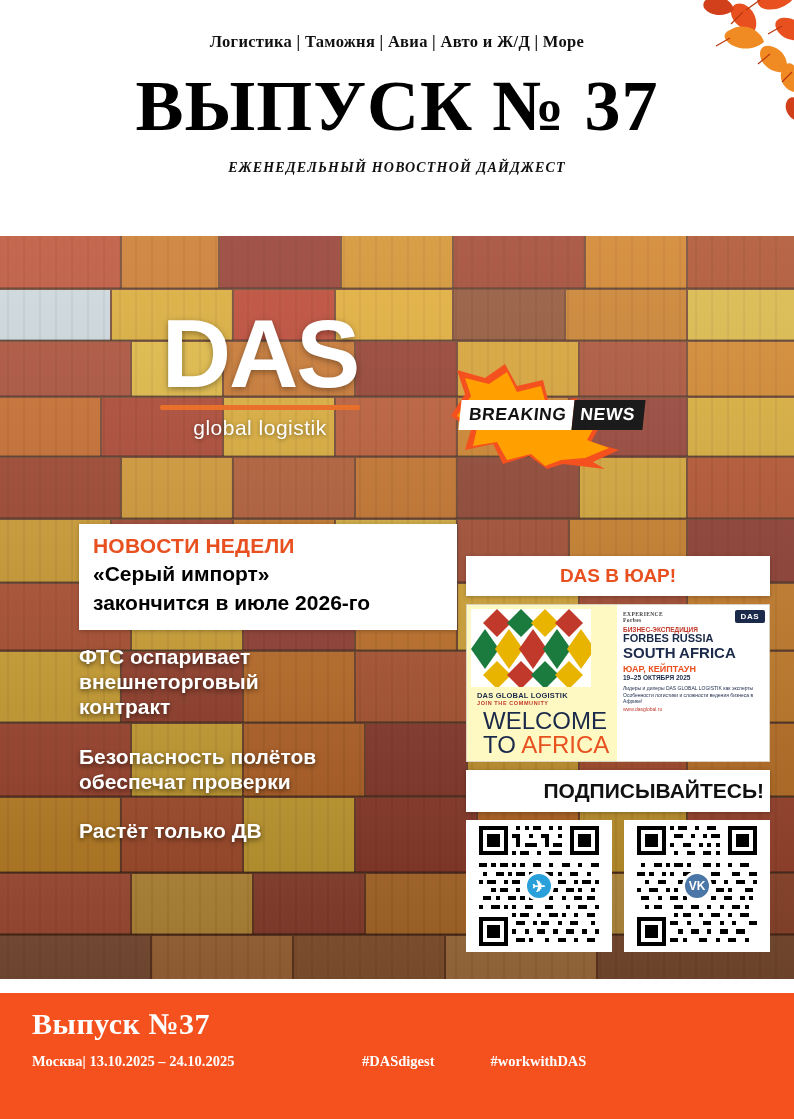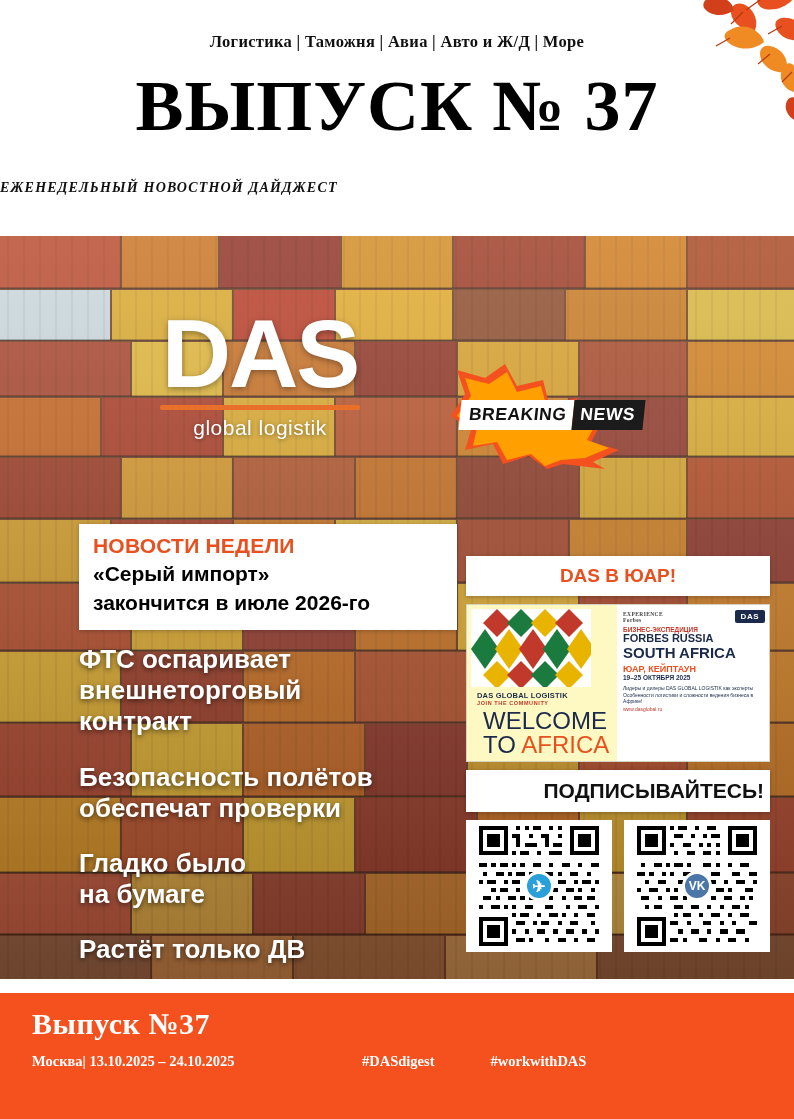--- a/index.html
+++ b/index.html
@@ -35,27 +35,28 @@
     text-align: center;
     font-family: "Liberation Serif", serif;
     font-weight: bold;
     font-size: 72px;
     line-height: 1.0;
     color: #000000;
     margin-top: 18px;
     letter-spacing: 1px;
   }
   .subtitle {
+    text-align: center;
     font-family: "Liberation Serif", serif;
     font-style: italic;
     font-weight: bold;
     font-size: 14px;
     letter-spacing: 1.2px;
     color: #111111;
-    margin-top: 38px;
+    margin-top: 18px;
   }
 
   
   .leaves { position: absolute; top: -10px; right: -6px; width: 190px; height: 170px; pointer-events: none; }
 
   
   .cover {
     position: relative;
     width: 794px;
     height: 757px;
@@ -155,21 +156,21 @@
   
   .headlines {
     position: absolute;
     left: 79px; top: 408px;
     width: 370px;
     z-index: 6;
   }
   .headline {
     color: #ffffff;
     font-weight: bold;
-    font-size: 26px;
+    font-size: 21px;
     line-height: 1.2;
     margin-bottom: 24px;
     text-shadow: 0 2px 5px rgba(0,0,0,.55);
     white-space: pre-line;
   }
 
   
   .right-col {
     position: absolute;
     left: 466px; top: 320px;
@@ -466,22 +467,20 @@
     <div class="news-body">«Серый импорт»</div>
     <div class="news-body">закончится в июле 2026-го</div>
   </div>
 
   <div class="headlines">
     <div class="headline">ФТС оспаривает
 внешнеторговый
 контракт</div>
     <div class="headline">Безопасность полётов
 обеспечат проверки</div>
-    <div class="headline">Гладко было
-на бумаге</div>
     <div class="headline">Растёт только ДВ</div>
   </div>
 
   <div class="right-col">
     <div class="panel-title">DAS В ЮАР!</div>
 
     <div class="promo">
       <div class="promo-left">
         <svg class="zig" viewBox="0 0 120 78">
           <rect width="120" height="78" fill="#ffffff"></rect>

